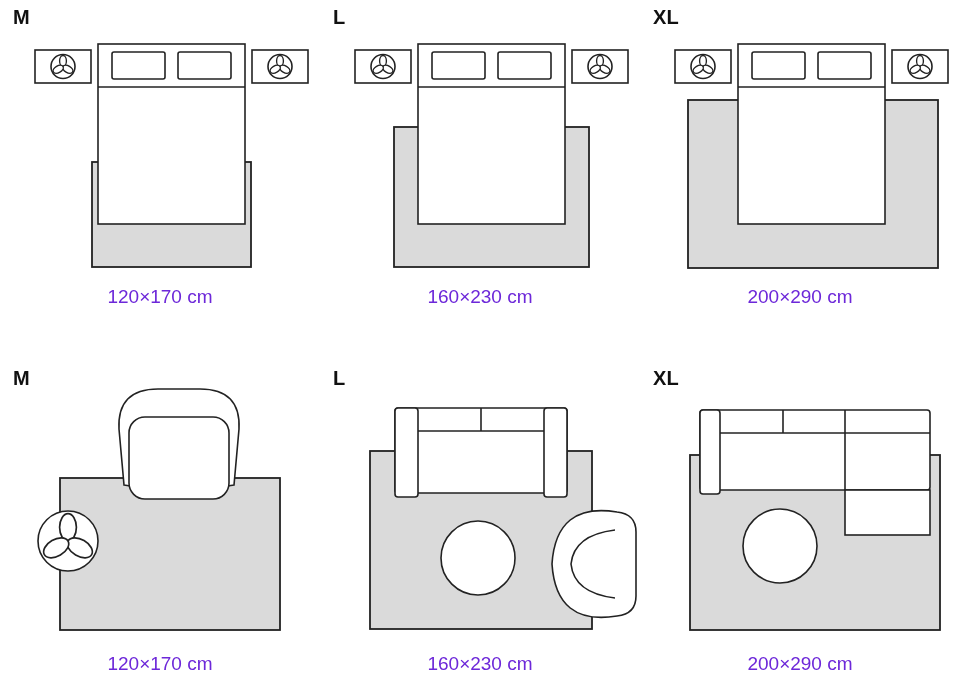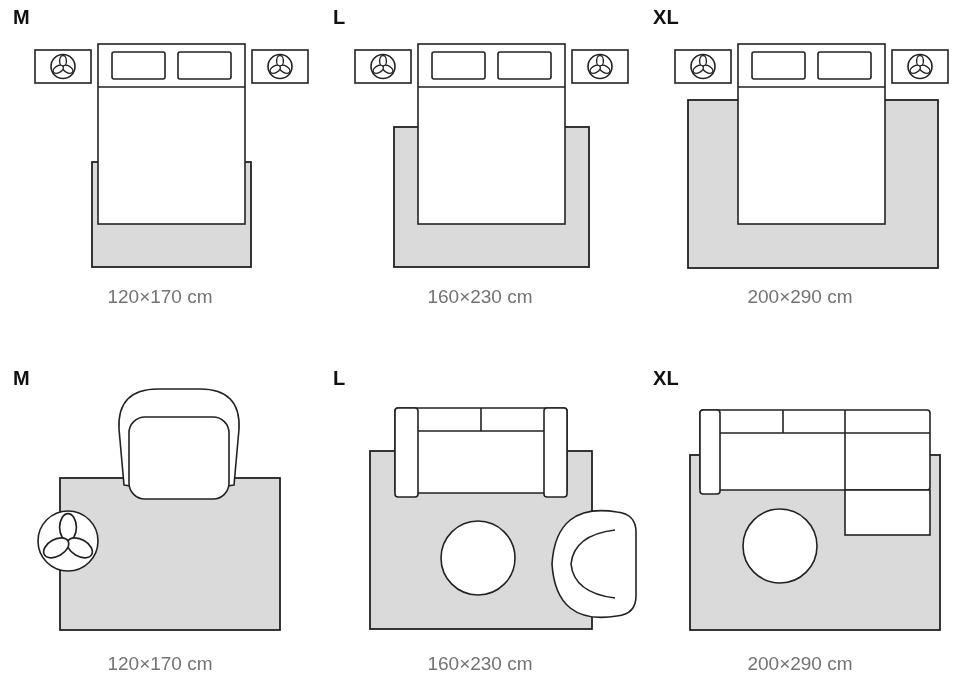--- a/index.html
+++ b/index.html
@@ -5,21 +5,21 @@
   html,body{margin:0;padding:0;background:#ffffff;}
   body{width:960px;height:690px;font-family:"Liberation Sans",sans-serif;color:#111;overflow:hidden;}
   .grid{display:grid;grid-template-columns:repeat(3,320px);grid-template-rows:345px 345px;width:960px;height:690px;}
   .panel{position:relative;}
   .size-label{position:absolute;left:13px;margin:0;font-size:20px;font-weight:700;letter-spacing:.2px;color:#111;}
   .row-bed .size-label{top:6px;}
   .row-living .size-label{top:22px;}
   .diagram{display:block;margin:0 auto;}
   .row-bed .diagram{margin-top:42px;}
   .row-living .diagram{margin-top:38px;}
-  .dims{margin:0;text-align:center;font-size:19px;color:#737373;}
+  .dims{margin:0;text-align:center;font-size:19px;color:#6d28d9;}
   .row-bed .dims{margin-top:14px;}
   .row-living .dims{margin-top:10px;}
   .outl{fill:#ffffff;stroke:#222222;stroke-width:1.6px;}
   .rug{fill:#dadada;stroke:#222222;stroke-width:1.8px;}
   .ln{fill:none;stroke:#222222;stroke-width:1.6px;}
 </style>
 </head>
 <body>
 
 <svg width="0" height="0" style="position:absolute" aria-hidden="true">

